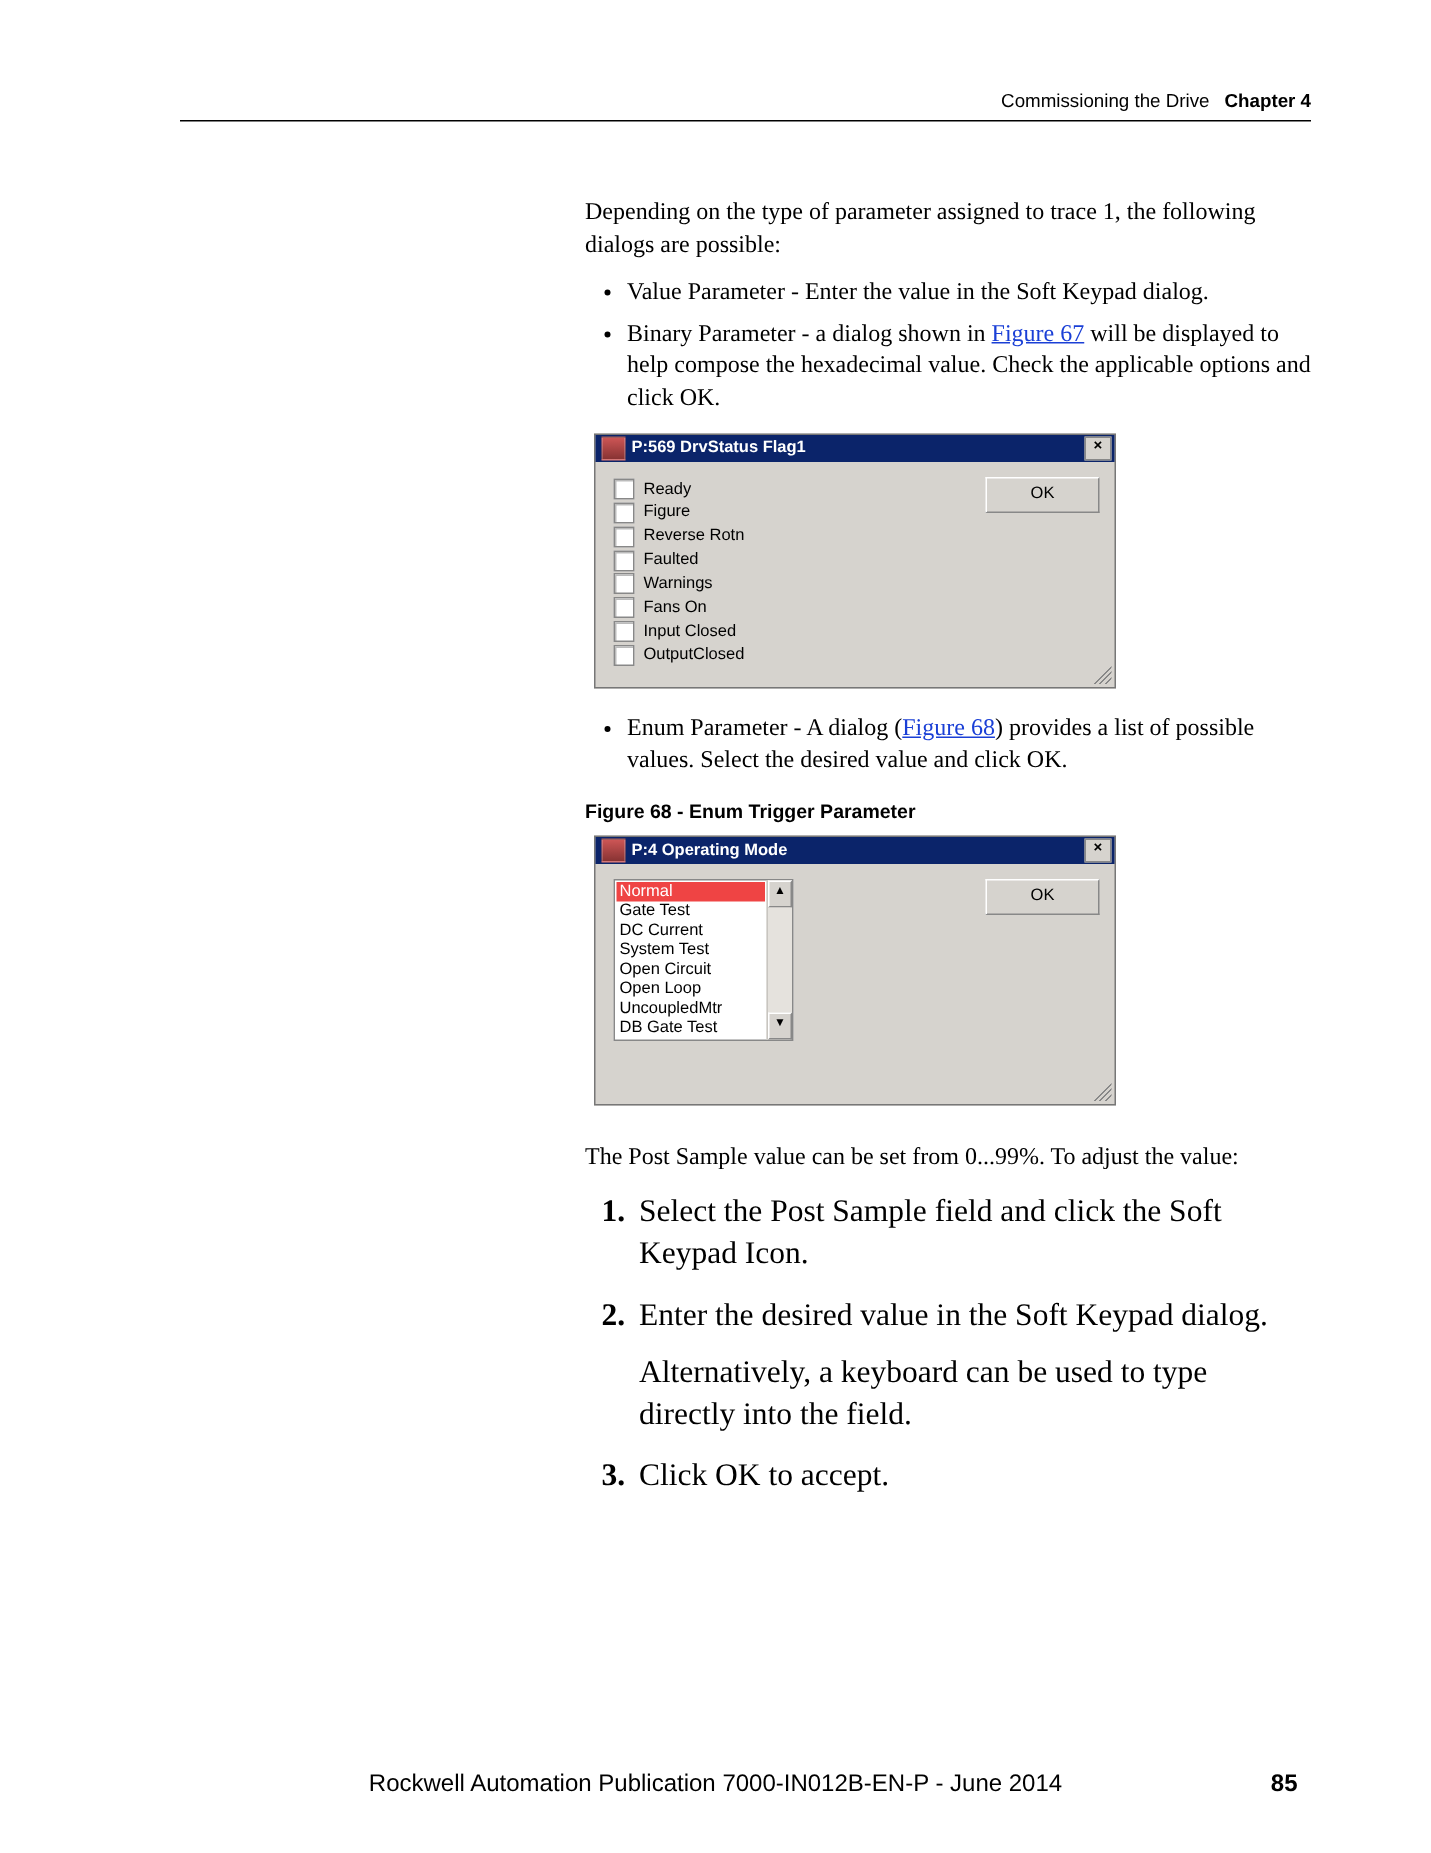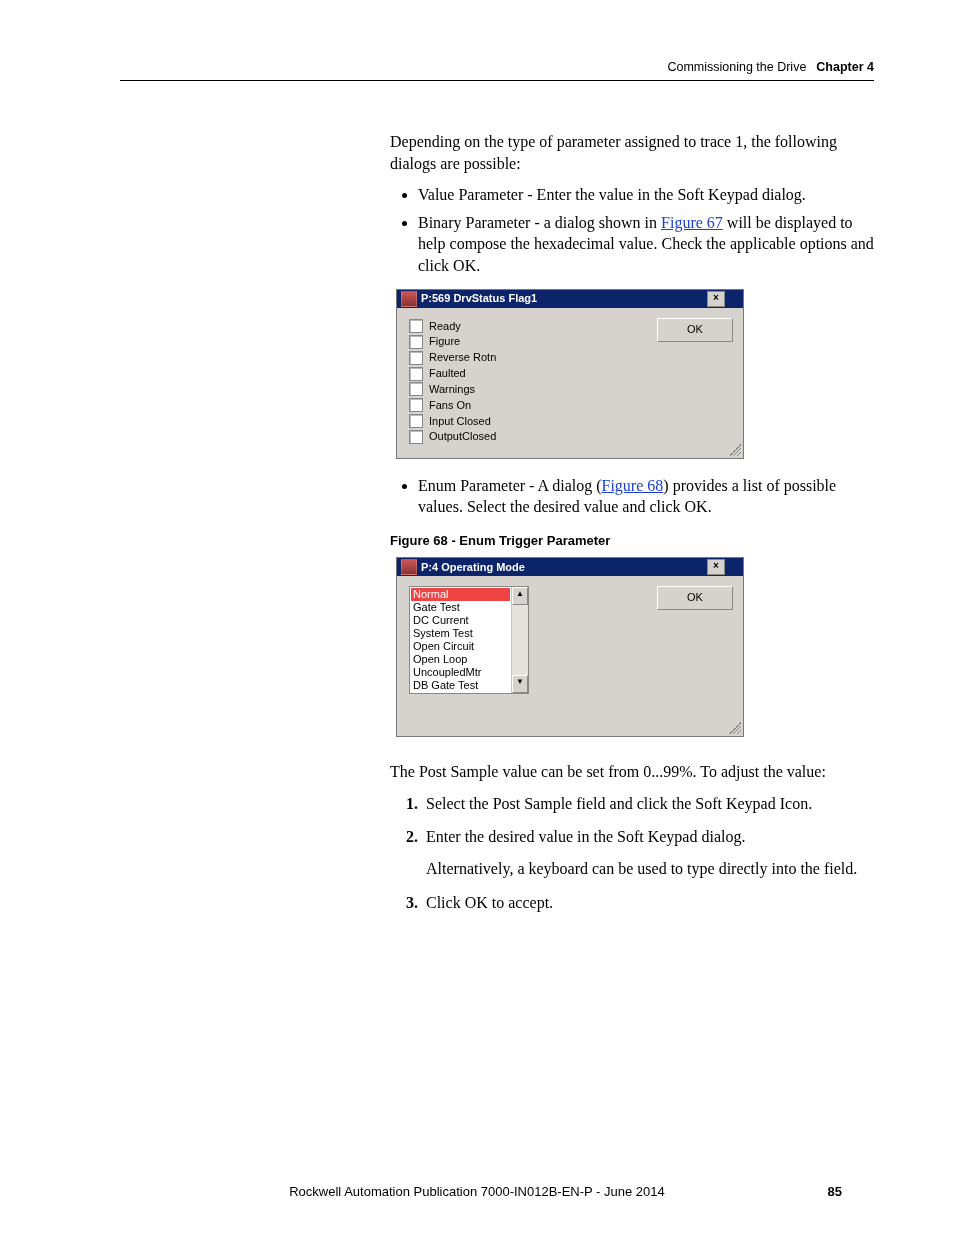--- a/index.html
+++ b/index.html
@@ -57,21 +57,21 @@
     font-size: 11px;
     margin: 6px 0 16px 6px;
     position: relative;
   }
   .dlg .titlebar {
     background: #0b246a;
     color: #fff;
     height: 18px;
     display: flex;
     align-items: center;
-    padding: 0 18px 0 4px;
+    padding: 0 2px 0 4px;
     gap: 4px;
   }
   .dlg .titlebar .ticon {
     width: 14px; height: 14px;
     background: linear-gradient(#c55,#833);
     border: 1px solid #fff3;
   }
   .dlg .titlebar .ttext { flex: 1; font-weight: bold; font-size: 11px; white-space: nowrap; }
   .dlg .titlebar .tclose {
     width: 16px; height: 14px;
@@ -132,32 +132,32 @@
   }
   .listbox .scroll .btn {
     height: 16px;
     background: #d6d3ce;
     border: 1px solid #888;
     border-top-color:#fff; border-left-color:#fff;
     text-align:center; line-height:12px; font-size:8px;
   }
   .listbox .scroll .track { flex:1; background:#e5e2dd; }
   
-  ol.steps { margin: 10px 0 0 0; padding-left: 32px; font-size: 16px; }
+  ol.steps { margin: 10px 0 0 0; padding-left: 32px; font-size: 21px; }
   ol.steps li { margin: 6px 0 12px 0; padding-left: 4px; }
   ol.steps li::marker { font-weight: bold; }
   .footer {
     position: absolute;
     bottom: 36px;
     left: 0; right: 0;
     display: flex;
     justify-content: space-between;
-    padding: 0 112px;
+    padding: 0 89px;
     font-family: Arial, Helvetica, sans-serif;
-    font-size: 13px;
+    font-size: 16px;
   }
   .footer .pub { flex:1; text-align:center; }
   .footer .pg { font-weight: bold; width:40px; text-align:right;}
   .footer .spacer { width:40px; }
 </style>
 </head>
 <body>
 
 <div class="page">
   <div class="header-row">

